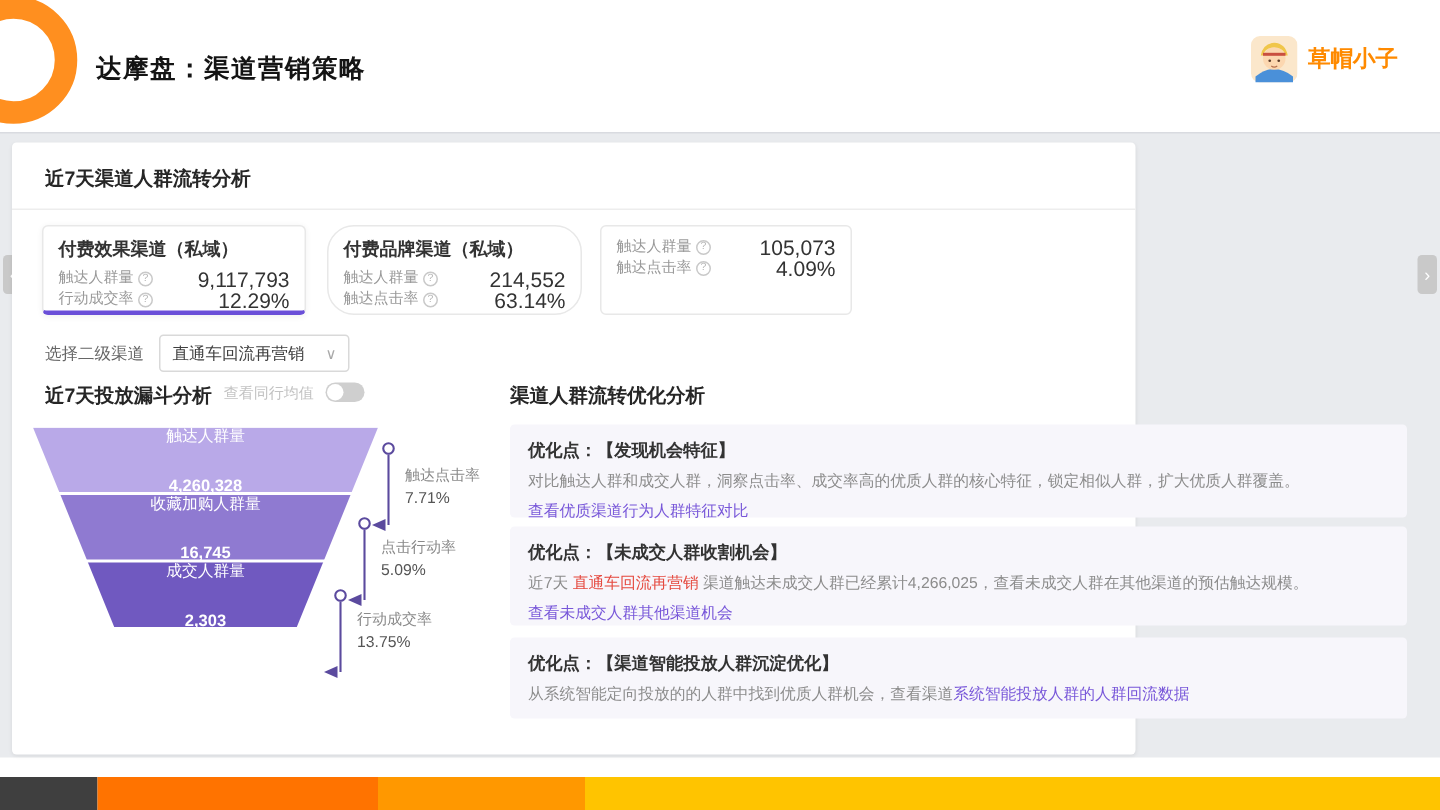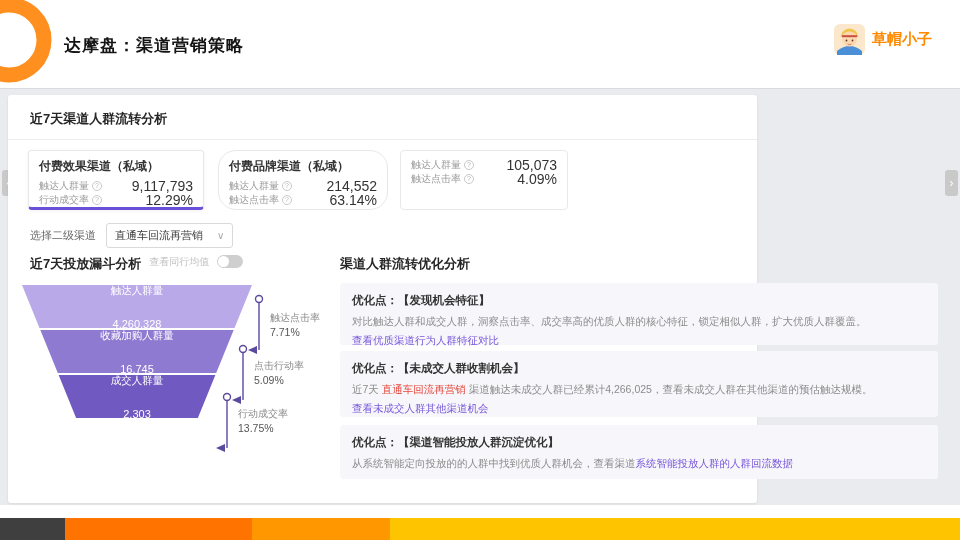--- a/index.html
+++ b/index.html
@@ -38,21 +38,21 @@
   .funnel-hd { position:absolute; left:22px; top:160px; display:flex; align-items:flex-start; gap:8px; }
   .funnel-title, .opt-title { font-size:13px; font-weight:700; color:#262626; }
   .toggle-label { font-size:10px; color:#c3c3c3; }
   .toggle { width:26px; height:13px; background:#cfcfcf; border-radius:7px; position:relative; cursor:pointer; }
   .toggle .knob { position:absolute; left:1px; top:1px; width:11px; height:11px; border-radius:50%; background:#fff; }
 
   .funnel { position:absolute; left:14px; top:190px; width:230px; height:178px;
             clip-path:polygon(0 0, 100% 0, 68.5% 100%, 31.5% 100%); }
   .stage { width:100%; height:43px; margin-bottom:2px; display:flex; flex-direction:column; align-items:center; justify-content:center; color:#fff; }
   .stage .s-label { font-size:10.5px; }
-  .stage .s-value { font-size:11px; font-weight:400; margin-top:20px;text-align:center; }
+  .stage .s-value { font-size:11px; font-weight:700; margin-top:20px;text-align:center; }
   .st0 { background:#b9a9e8; } .st1 { background:#a694de; } .st2 { background:#8f7ad1; } .st3 { background:#7059c0; }
 
   .conn { position:absolute; }
   .rate { position:absolute; line-height:14px; }
   .rate .r-label { font-size:10px; color:#8a8a8a; }
   .rate .r-value { font-size:10.5px; color:#555; }
 
   
   .opt-title { position:absolute; left:332px; top:160px; }
   .obox { position:absolute; left:332px; width:598px; background:#f7f6fb; border-radius:3px; padding:10px 12px; }

